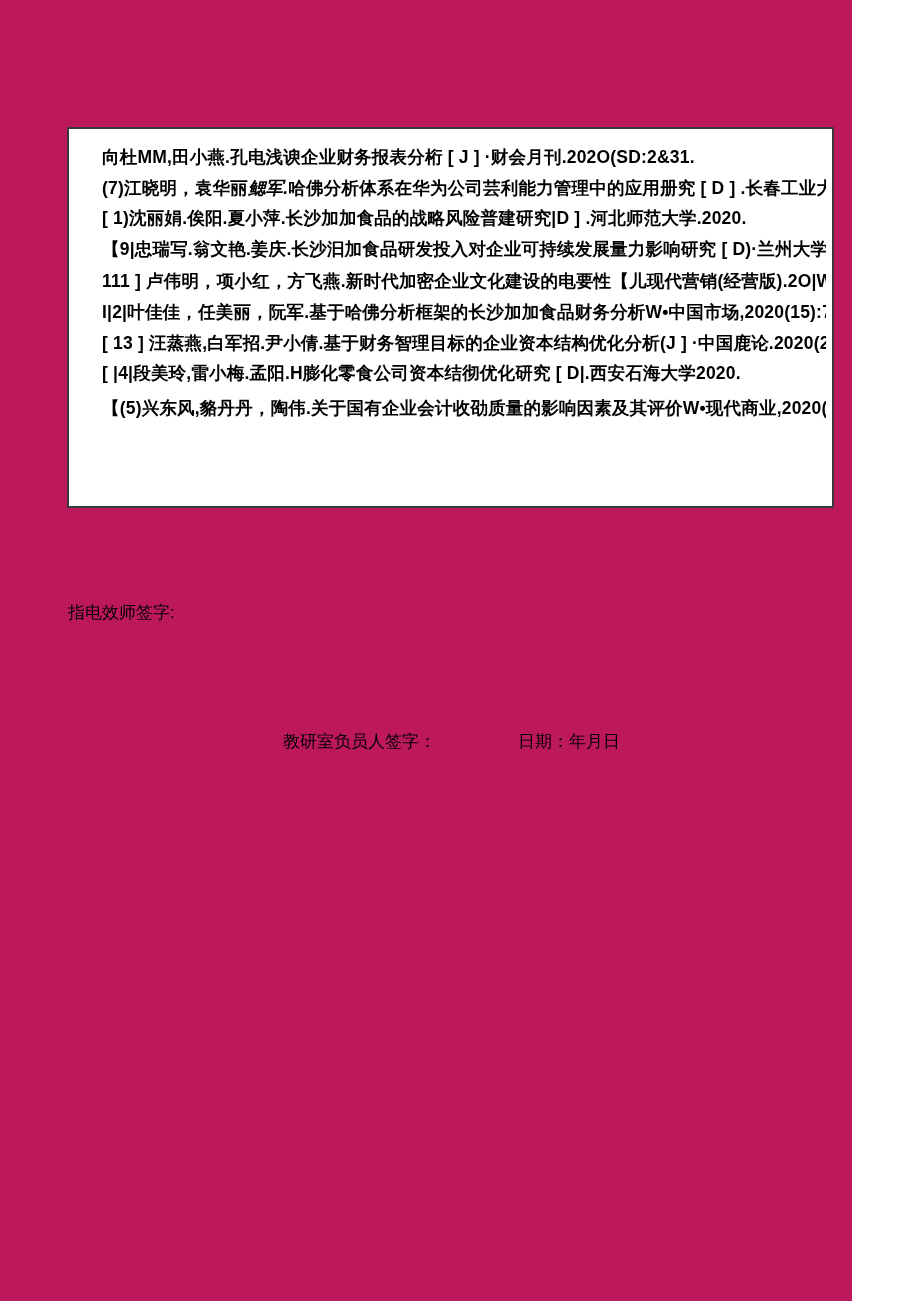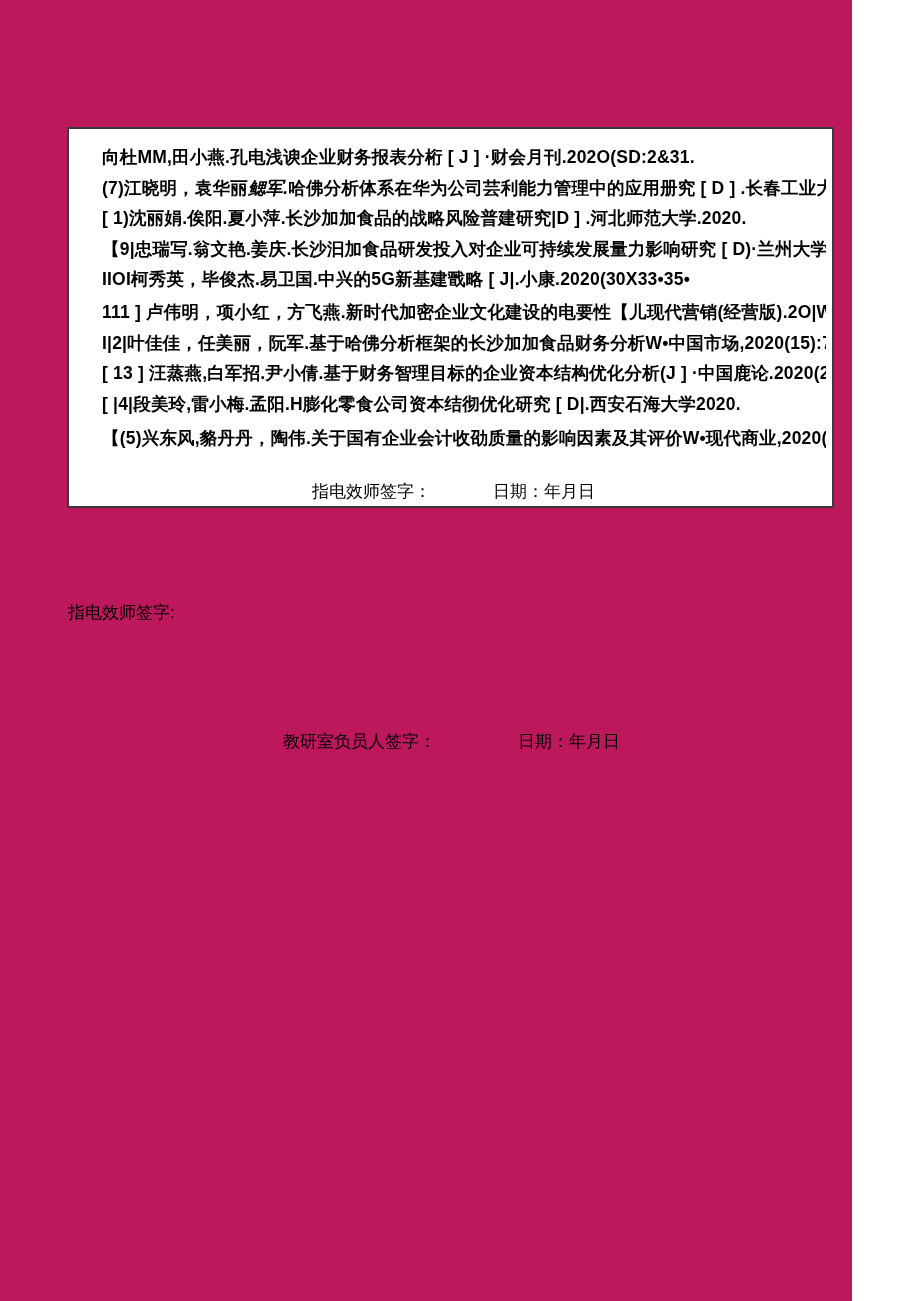--- a/index.html
+++ b/index.html
@@ -81,31 +81,27 @@
 <body>
 
 <div class="page">
 
   <div class="ref-box">
     <div class="refs">
       <div class="ref-line"><span>向杜MM,田小燕.孔电浅谀企业财务报表分桁 [ J ] ·财会月刊.202O(SD:2&amp;31.</span><span class="ref-italic"></span><span></span></div>
       <div class="ref-line"><span>(7)江晓明，袁华丽</span><span class="ref-italic">鳃军.</span><span>哈佛分析体系在华为公司芸利能力管理中的应用册究 [ D ] .长春工业大学.2020.</span></div>
       <div class="ref-line"><span>[ 1)沈丽娟.俟阳.夏小萍.长沙加加食品的战略风险普建研究|D ] .河北师范大学.2020.</span><span class="ref-italic"></span><span></span></div>
       <div class="ref-line"><span>【9|忠瑞写.翁文艳.姜庆.长沙汩加食品研发投入对企业可持续发展量力影响研究 [ D)·兰州大学.2020.</span><span class="ref-italic"></span><span></span></div>
-      <div class="ref-line"><span>IIOI柯秀英，毕俊杰.易卫国.中兴的5G新基建戬略 [ J|.小康.2020(30X33•35•</span><span class="ref-italic"></span><span></span></div>
       <div class="ref-line gap-sm"><span>111 ] 卢伟明，项小红，方飞燕.新时代加密企业文化建设的电要性【儿现代营销(经营版).2O|WO7XIO7•</span><span class="ref-italic"></span><span></span></div>
       <div class="ref-line"><span>I|2|叶佳佳，任美丽，阮军.基于哈佛分析框架的长沙加加食品财务分析W•中国市场,2020(15):75-79.</span><span class="ref-italic"></span><span></span></div>
       <div class="ref-line"><span>[ 13 ] 汪蒸燕,白军招.尹小倩.基于财务智理目标的企业资本结构优化分析(J ] ·中国鹿论.2020(20):145-146.</span><span class="ref-italic"></span><span></span></div>
       <div class="ref-line"><span>[ |4|段美玲,雷小梅.孟阳.H膨化零食公司资本结彻优化研究 [ D|.西安石海大学2020.</span><span class="ref-italic"></span><span></span></div>
       <div class="ref-line gap-md"><span>【(5)兴东风,貉丹丹，陶伟.关于国有企业会计收劭质量的影响因素及其评价W•现代商业,2020(21):156457.</span><span class="ref-italic"></span><span></span></div>
     </div>
 
-    <div class="box-sign-row">
-      <span class="sign-label">指电效师签字：</span><span class="date-label">日期：年月日</span>
-    </div>
   </div>
 
   <div class="review-section-label">指电效师签字:</div>
 
   <div class="director-sign-row">
     <span class="sign-label">教研室负员人签字：</span><span class="date-label">日期：年月日</span>
   </div>
 
 </div>
 

